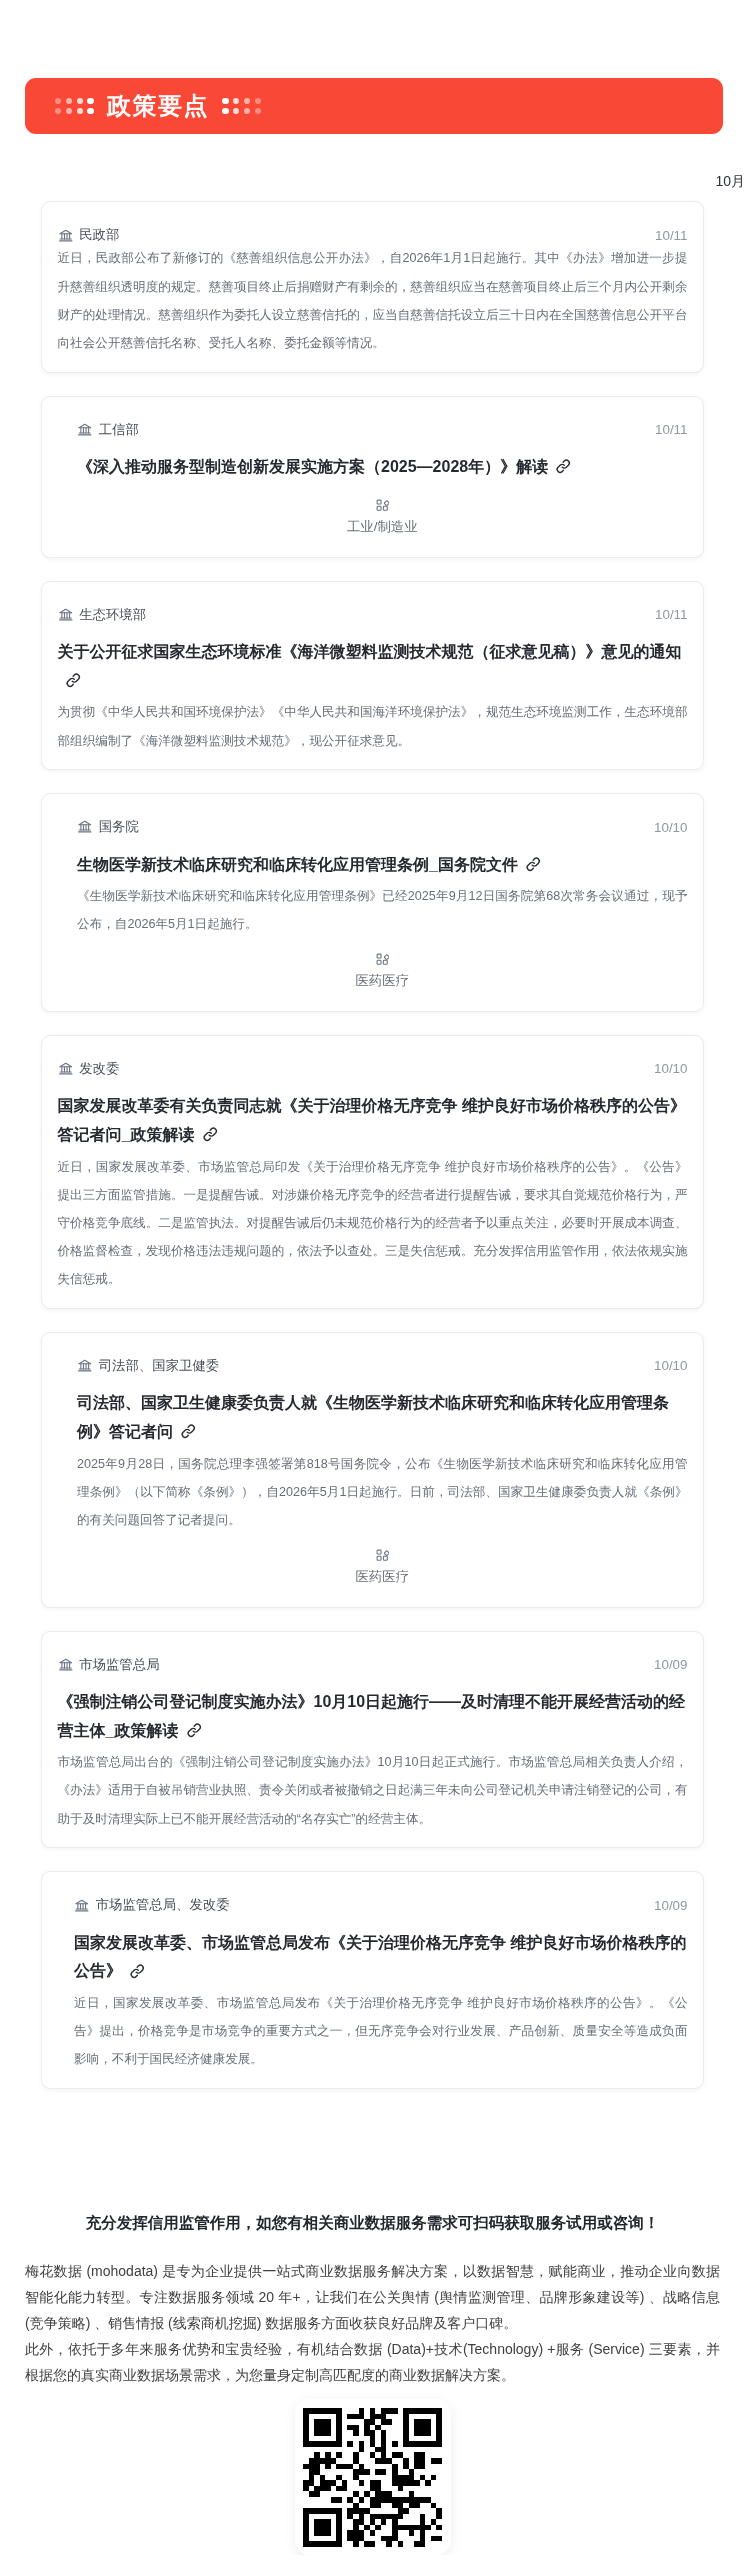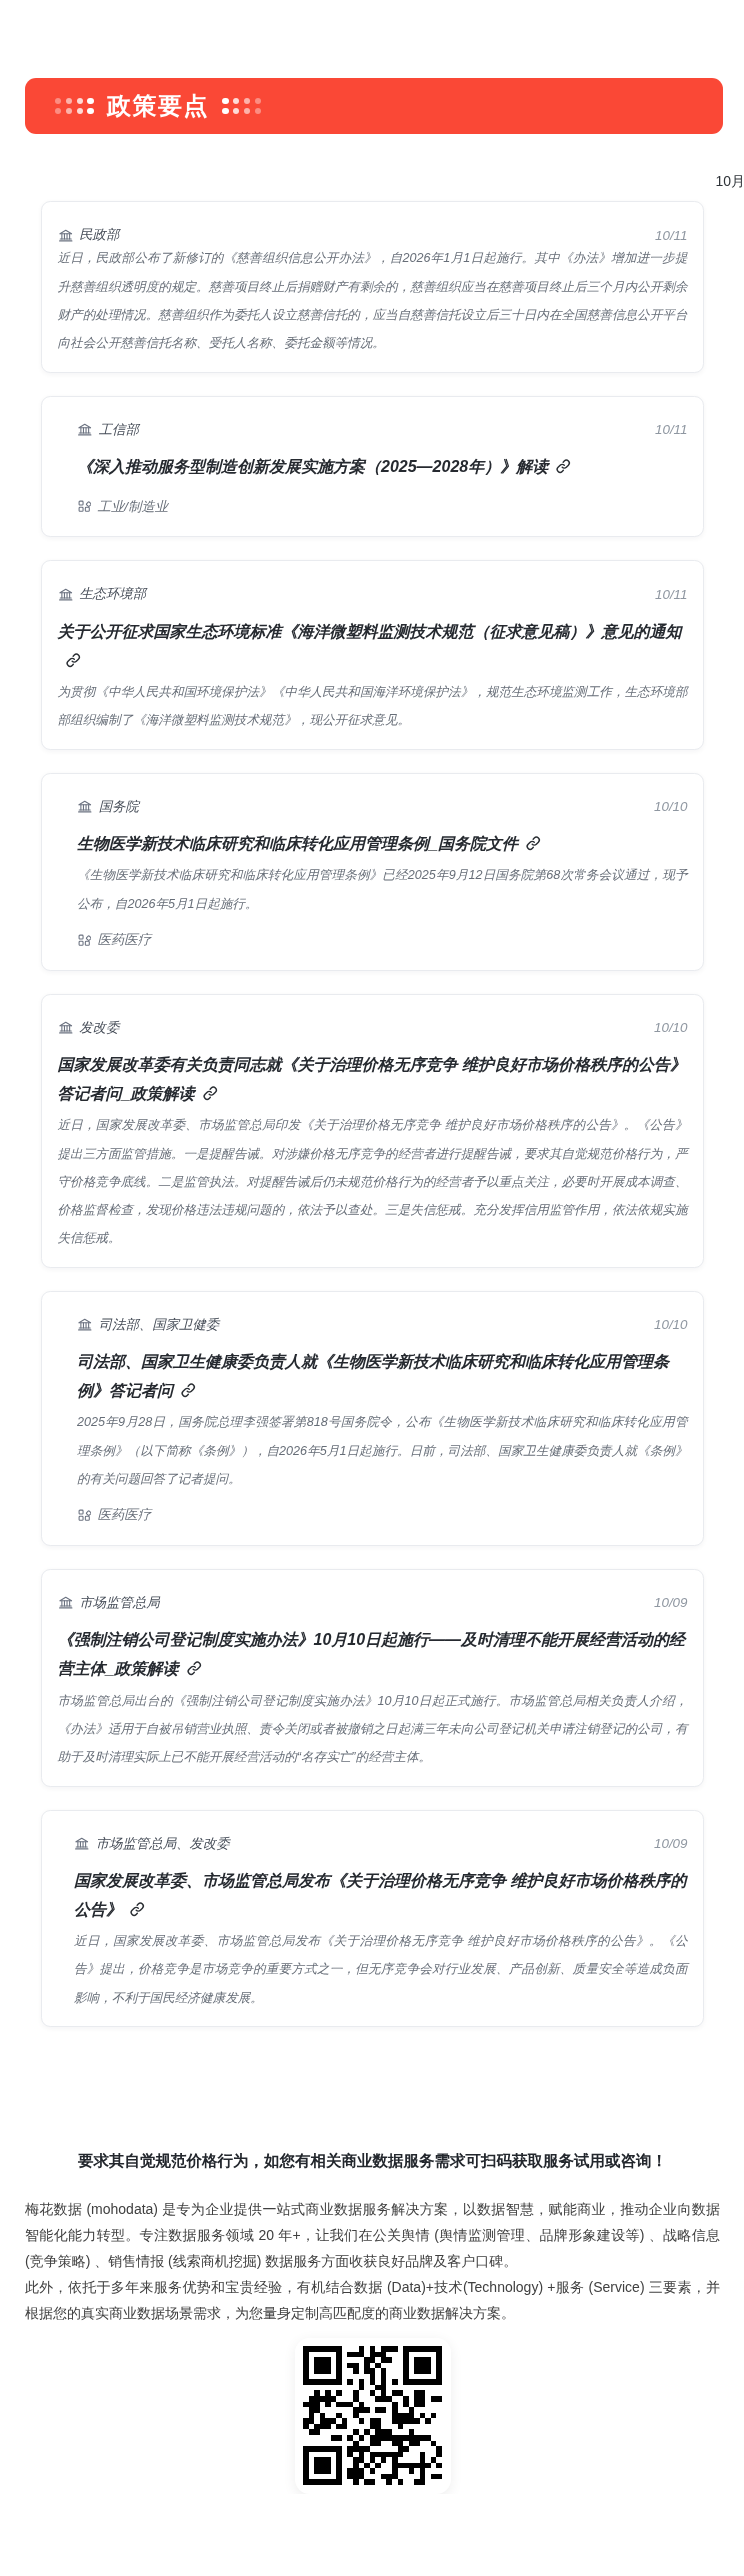--- a/index.html
+++ b/index.html
@@ -53,21 +53,20 @@
   
   .cards{margin:10.3px 41px 0 41px;}
   .card{
     border:0.5px solid #e9ebef;
     border-radius:9.3px;
     background:#ffffff;
     box-shadow:0 1.5px 5.2px rgba(29,33,41,.045);
     padding:24px 15.5px 14.4px 15.5px;
     margin-bottom:23px;
     box-sizing:border-box;
-    font-style:italic;
   }
   .card:last-child{margin-bottom:0;padding-left:32px;}
   .card.has-tag{padding-bottom:20.6px;padding-left:35px;}
   .card-head{display:flex;align-items:center;gap:6.2px;}
   .src-icon{width:15.5px;height:15.5px;flex:0 0 auto;color:#6b7280;}
   .src-icon svg{width:15.5px;height:15.5px;display:block;}
   .card-source{font-size:13.4px;color:#454c57;font-weight:500;}
   .card-date{margin-left:auto;font-size:13.4px;color:#8f97a1;}
   .card-title{
     margin-top:14.4px;
@@ -78,21 +77,21 @@
   }
   .link-icon{display:inline-block;vertical-align:-2.6px;margin-left:7.2px;color:#2a2e33;}
   .link-icon svg{width:16.5px;height:16.5px;display:inline-block;}
   .card-body{
     margin-top:0;
     font-size:12.6px;
     color:#676e78;
     line-height:2.24;
     text-align:justify;
   }
-  .card-tag{margin-top:13.4px;display:flex;align-items:center;gap:6.2px;color:#676e78;}
+  .card-tag{margin-top:13.4px;display:flex;align-items:center;gap:6.2px;color:#676e78;flex-direction:column;}
   .tag-icon{width:14.4px;height:14.4px;color:#6b7280;}
   .tag-icon svg{width:14.4px;height:14.4px;display:block;}
   .tag-label{font-size:13.4px;color:#676e78;}
 
   
   .cta{
     margin-top:124px;
     padding:0 31px;
     text-align:center;
     font-size:15.5px;
@@ -358,21 +357,21 @@
         <svg viewBox="0 0 24 24" fill="none" stroke="currentColor" stroke-width="2.1" stroke-linecap="round" stroke-linejoin="round">
           <path d="M10.5 13.5a4.2 4.2 0 0 0 6 0l3-3a4.24 4.24 0 0 0-6-6l-1.6 1.6"></path>
           <path d="M13.5 10.5a4.2 4.2 0 0 0-6 0l-3 3a4.24 4.24 0 0 0 6 6l1.6-1.6"></path>
         </svg>
       </span></div>
       <div class="card-body">近日，国家发展改革委、市场监管总局发布《关于治理价格无序竞争 维护良好市场价格秩序的公告》。《公告》提出，价格竞争是市场竞争的重要方式之一，但无序竞争会对行业发展、产品创新、质量安全等造成负面影响，不利于国民经济健康发展。</div>
 
     </div>
   </div>
 
-  <div class="cta">要求其自觉规范价格行为，如您有相关商业数据服务需求可扫码获取服务试用或咨询！</div>
+  <div class="cta">充分发挥信用监管作用，如您有相关商业数据服务需求可扫码获取服务试用或咨询！</div>
 
   <div class="about">
     <p>梅花数据 (mohodata) 是专为企业提供一站式商业数据服务解决方案，以数据智慧，赋能商业，推动企业向数据智能化能力转型。专注数据服务领域 20 年+，让我们在公关舆情 (舆情监测管理、品牌形象建设等) 、战略信息 (竞争策略) 、销售情报 (线索商机挖掘) 数据服务方面收获良好品牌及客户口碑。</p>
     <p>此外，依托于多年来服务优势和宝贵经验，有机结合数据 (Data)+技术(Technology) +服务 (Service) 三要素，并根据您的真实商业数据场景需求，为您量身定制高匹配度的商业数据解决方案。</p>
   </div>
 
   <div class="qr-wrap">
     <svg id="qr" viewBox="0 0 25 25" shape-rendering="crispEdges">
         <rect x="0" y="0" width="1" height="1" fill="#000"></rect>
         <rect x="1" y="0" width="1" height="1" fill="#000"></rect>

